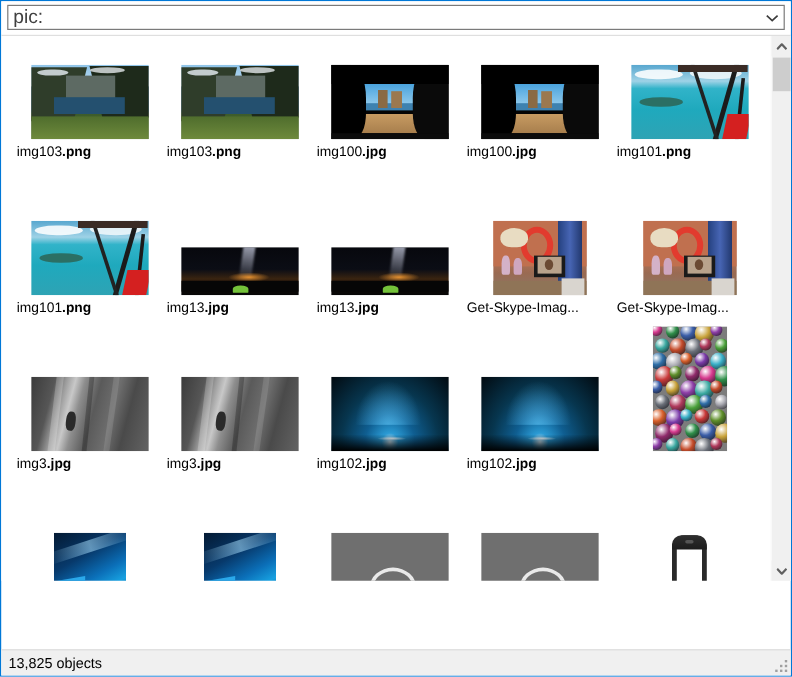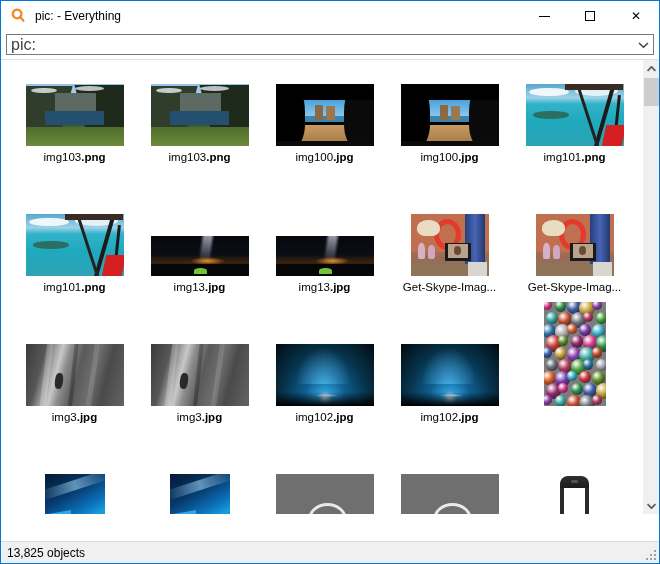--- a/index.html
+++ b/index.html
@@ -146,21 +146,20 @@
     overflow: hidden;
   }
   .row {
     position: relative;
     height: 130px;
   }
   .cell {
     position: absolute;
     width: 125px;
     top: 0;
-    text-align: center;
   }
   .thumb-box {
     height: 86px;
     display: flex;
     align-items: flex-end;
     justify-content: center;
   }
   .thumb {
     display: block;
     border: 0;
@@ -332,43 +331,20 @@
   .art-phone { background:#ffffff; }
   .art-phone .body { left:50%; top:4%; margin-left:-27%; width:54%; height:96%; background:#ffffff; border:4px solid #2a2a2a; border-radius:10px 10px 4px 4px; box-sizing:border-box; }
   .art-phone .top { left:50%; top:4%; margin-left:-27%; width:54%; height:18%; background:linear-gradient(#2f2f2f,#1c1c1c); border-radius:8px 8px 0 0; }
   .art-phone .spk { left:50%; top:9%; margin-left:-7%; width:14%; height:3px; background:#555; border-radius:2px; }
 </style>
 </head>
 <body>
 
 <div id="app">
 
-  <div class="titlebar">
-    <span class="app-icon">
-      <svg width="18" height="18" viewBox="0 0 18 18">
-        <g transform="rotate(-42 9 9)">
-          <circle cx="9" cy="6.2" r="4.3" fill="none" stroke="#f08a24" stroke-width="2.4"></circle>
-          <rect x="8" y="10.2" width="2.2" height="6.4" rx="1" fill="#f08a24"></rect>
-        </g>
-      </svg>
-    </span>
-    <span class="title-text">pic: - Everything</span>
-
-    <div class="win-buttons">
-      <button class="win-btn">
-        <span class="bar-min"></span>
-      </button>
-      <button class="win-btn">
-        <span class="sq-max"></span>
-      </button>
-      <button class="win-btn">
-        <span class="glyph">✕</span>
-      </button>
-    </div>
-  </div>
 
 
   <div class="searchbar-wrap">
     <div class="searchbox">
       <span class="search-value">pic:</span>
       <span class="search-chevron">
         <svg width="11" height="8" viewBox="0 0 11 8">
           <path d="M1 2 L5.5 6.2 L10 2" fill="none" stroke="#3c3c3c" stroke-width="1.4"></path>
         </svg>
       </span>

